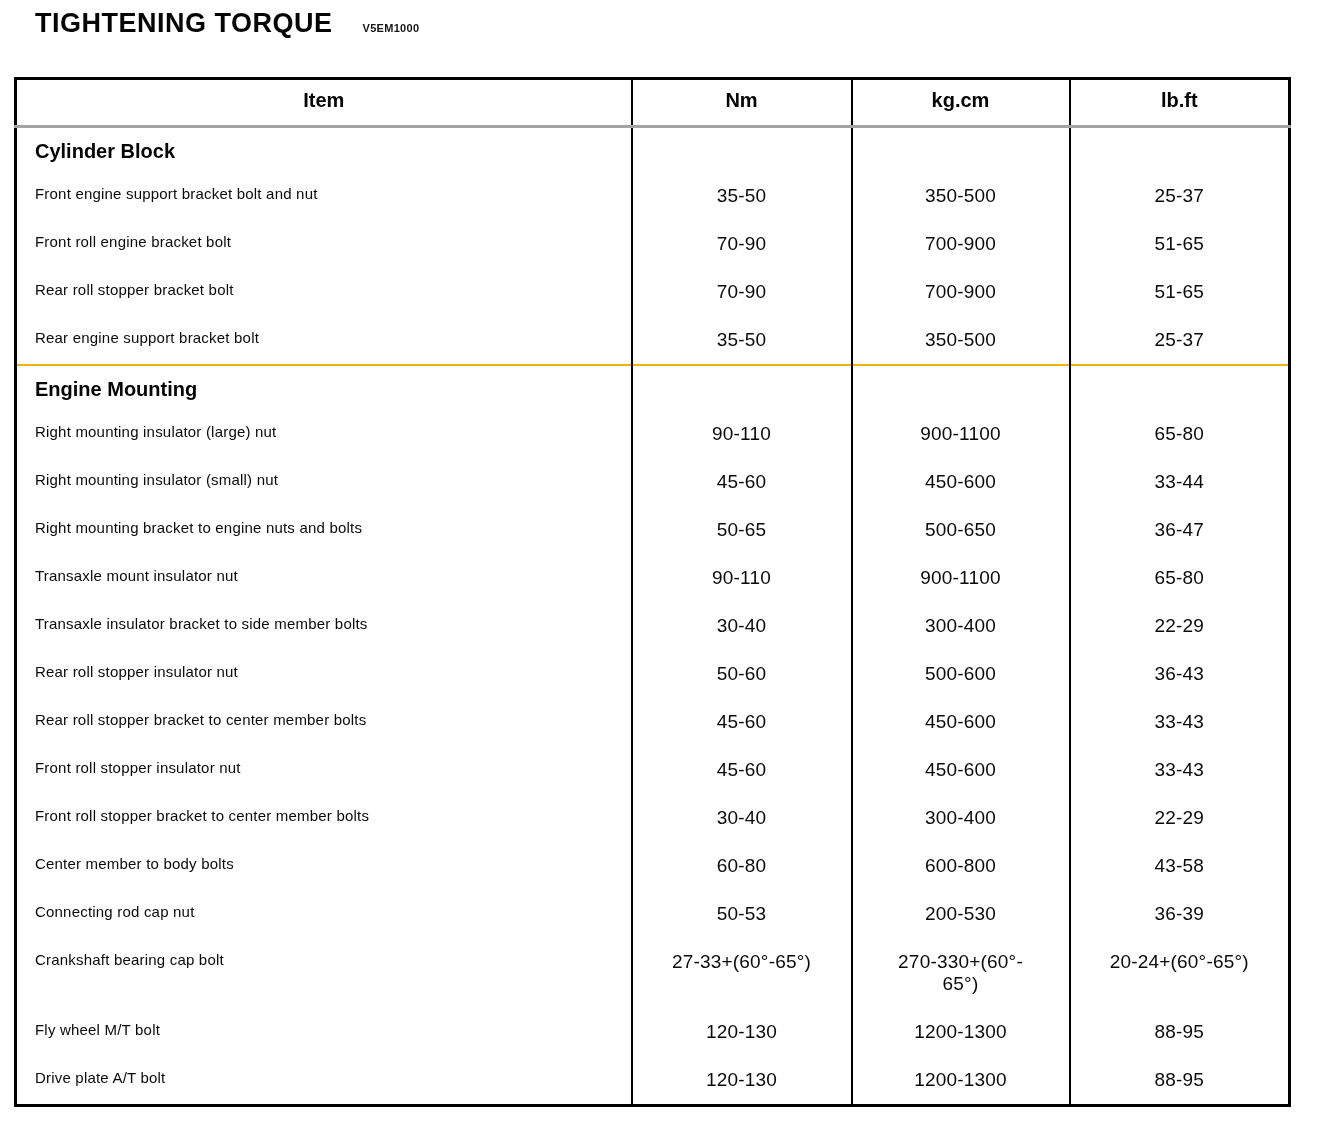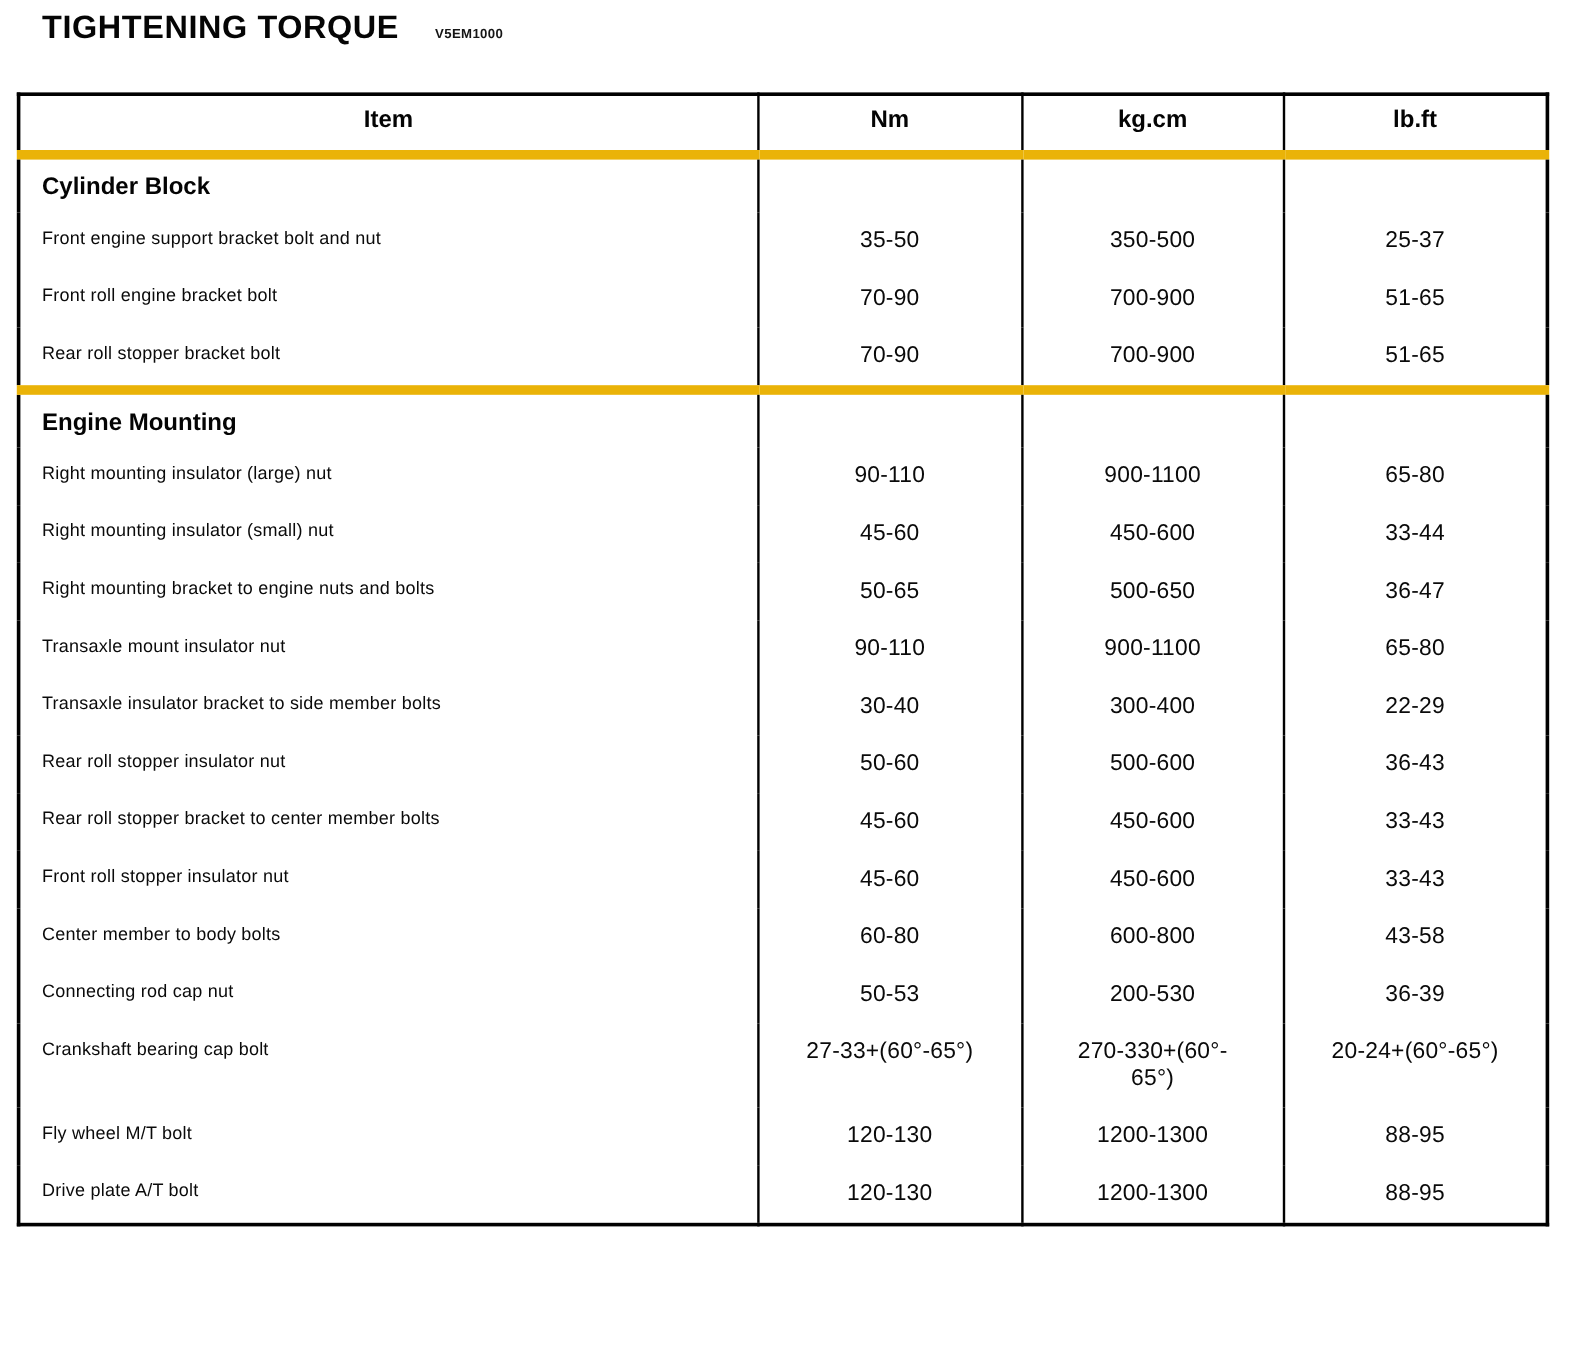--- a/index.html
+++ b/index.html
@@ -51,21 +51,21 @@
   thead th {
     border-bottom: 3px solid #a3a3a3;
     font-size: 20px;
     font-weight: bold;
     text-align: center;
     height: 30px;
     padding: 9px 4px 6px 4px;
     color: #040404;
   }
   tr.section-row td {
-    border-top: 8px solid #eab308;
+    border-top: 2px solid #eab308;
   }
   td.section-title {
     font-weight: bold;
     font-size: 20px;
     padding: 12px 8px 8px 18px;
     height: 24px;
     color: #040404;
   }
   td.item {
     font-size: 15px;
@@ -122,20 +122,26 @@
         <td class="val">70-90</td>
         <td class="val">700-900</td>
         <td class="val">51-65</td>
       </tr>
       <tr>
         <td class="item">Rear roll stopper bracket bolt</td>
         <td class="val">70-90</td>
         <td class="val">700-900</td>
         <td class="val">51-65</td>
       </tr>
+      <tr>
+        <td class="item">Rear engine support bracket bolt</td>
+        <td class="val">35-50</td>
+        <td class="val">350-500</td>
+        <td class="val">25-37</td>
+      </tr>
       <tr class="section-row">
         <td class="section-title">Engine Mounting</td>
         <td class="val"></td>
         <td class="val"></td>
         <td class="val"></td>
       </tr>
       <tr>
         <td class="item">Right mounting insulator (large) nut</td>
         <td class="val">90-110</td>
         <td class="val">900-1100</td>
@@ -175,20 +181,26 @@
         <td class="item">Rear roll stopper bracket to center member bolts</td>
         <td class="val">45-60</td>
         <td class="val">450-600</td>
         <td class="val">33-43</td>
       </tr>
       <tr>
         <td class="item">Front roll stopper insulator nut</td>
         <td class="val">45-60</td>
         <td class="val">450-600</td>
         <td class="val">33-43</td>
+      </tr>
+      <tr>
+        <td class="item">Front roll stopper bracket to center member bolts</td>
+        <td class="val">30-40</td>
+        <td class="val">300-400</td>
+        <td class="val">22-29</td>
       </tr>
       <tr>
         <td class="item">Center member to body bolts</td>
         <td class="val">60-80</td>
         <td class="val">600-800</td>
         <td class="val">43-58</td>
       </tr>
       <tr>
         <td class="item">Connecting rod cap nut</td>
         <td class="val">50-53</td>

